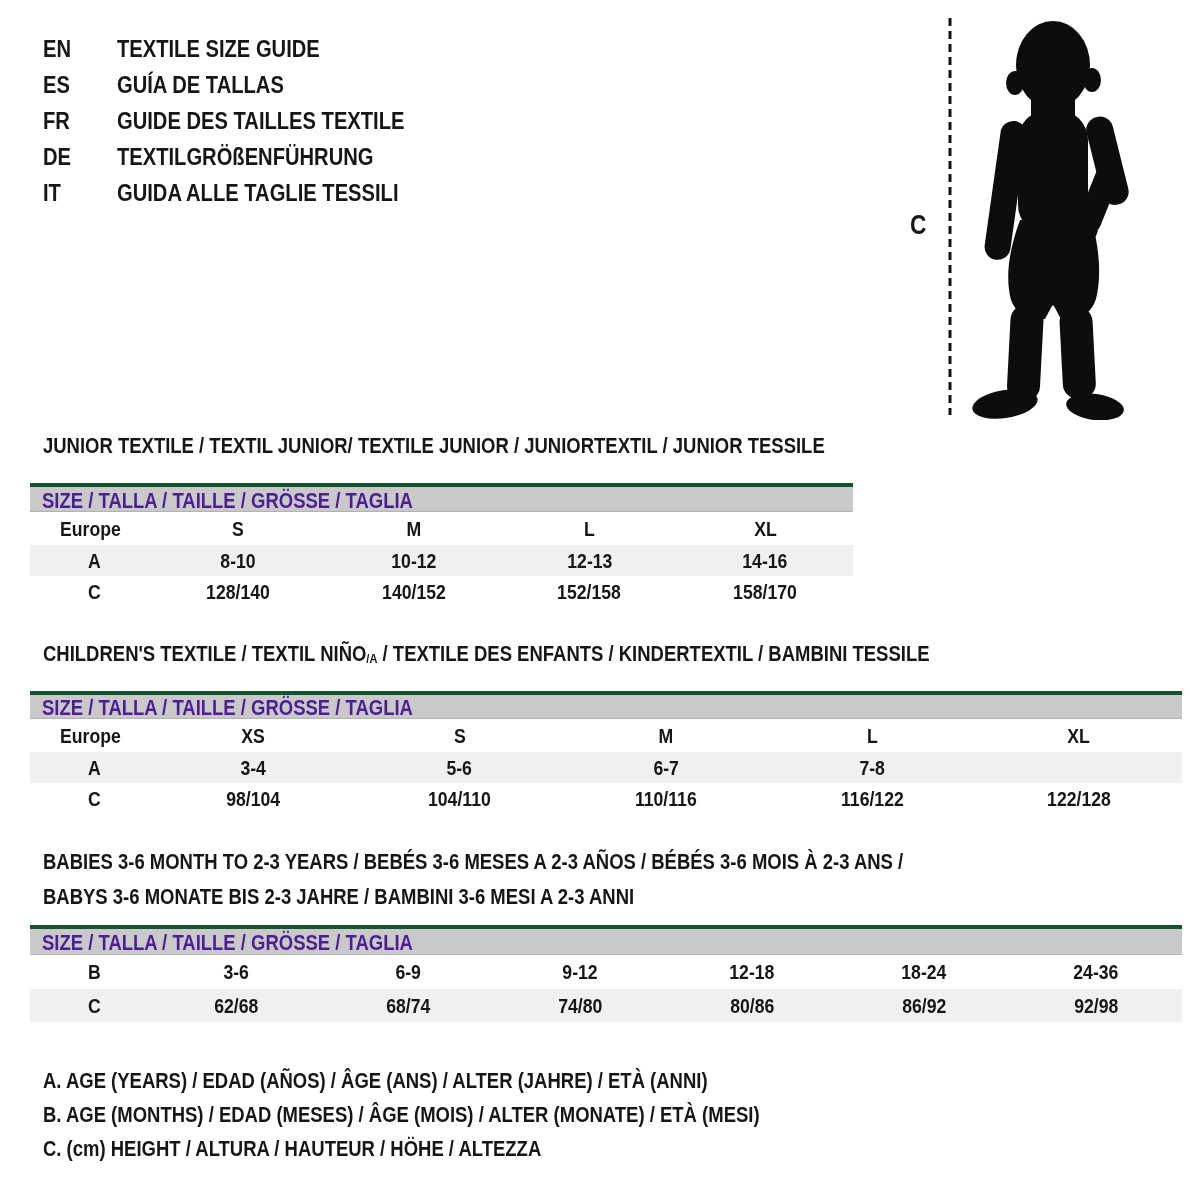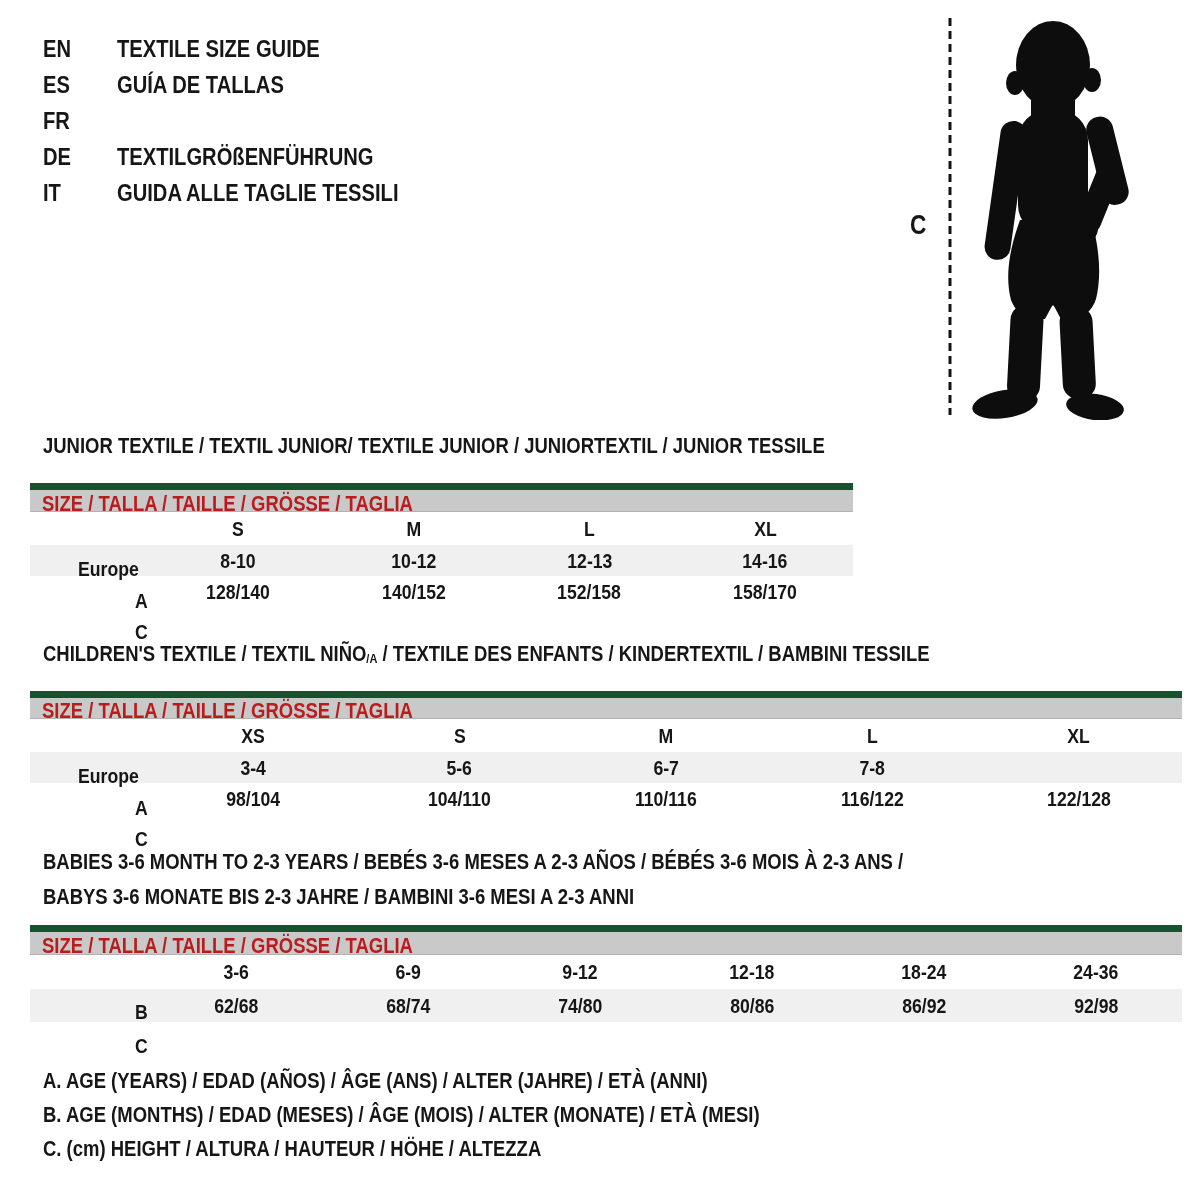--- a/index.html
+++ b/index.html
@@ -20,24 +20,24 @@
 
   
   .figure-svg{position:absolute;left:900px;top:8px;}
   .figure-c{position:absolute;left:910px;top:212px;font-size:27px;line-height:27px;}
 
   
   .sec-title{position:absolute;left:43px;font-size:22px;line-height:23px;}
   .sub-a{font-size:0.60em;vertical-align:-0.18em;}
 
   .tbl{position:absolute;left:30px;}
-  .tbl-bar{background:#c9c9c9;border-top:7px solid #14532d;border-bottom:1px solid #b2b2b2;
-           color:#b91c1c;padding-left:12px;box-sizing:border-box;font-size:22px;}
+  .tbl-bar{background:#c9c9c9;border-top:4px solid #14532d;border-bottom:1px solid #b2b2b2;
+           color:#4c1d95;padding-left:12px;box-sizing:border-box;font-size:22px;}
   .trow{display:grid;font-size:21px;}
-  .trow .lcell{text-align:right;padding-left:12px;margin-top:40px;}
+  .trow .lcell{text-align:center;padding-left:12px;}
   .trow .ccell{text-align:center;}
   .row-alt{background:#f0f0f0;}
 
   .g4{grid-template-columns:120px repeat(4,1fr);}
   .g5{grid-template-columns:120px repeat(5,1fr);}
   .g6{grid-template-columns:120px repeat(6,1fr);}
 
   
   .legend{position:absolute;left:43px;top:1064px;font-size:22px;}
   .legend-line{height:34px;line-height:34px;}
@@ -51,20 +51,21 @@
     <div class="lang-row">
       <span class="lang-code"><span class="sqz">EN</span></span>
       <span class="lang-label"><span class="sqz">TEXTILE SIZE GUIDE</span></span>
     </div>
     <div class="lang-row">
       <span class="lang-code"><span class="sqz">ES</span></span>
       <span class="lang-label"><span class="sqz">GUÍA DE TALLAS</span></span>
     </div>
     <div class="lang-row">
       <span class="lang-code"><span class="sqz">FR</span></span>
+      <span class="lang-label"><span class="sqz">GUIDE DES TAILLES TEXTILE</span></span>
     </div>
     <div class="lang-row">
       <span class="lang-code"><span class="sqz">DE</span></span>
       <span class="lang-label"><span class="sqz">TEXTILGRÖßENFÜHRUNG</span></span>
     </div>
     <div class="lang-row">
       <span class="lang-code"><span class="sqz">IT</span></span>
       <span class="lang-label"><span class="sqz">GUIDA ALLE TAGLIE TESSILI</span></span>
     </div>
   </div>

